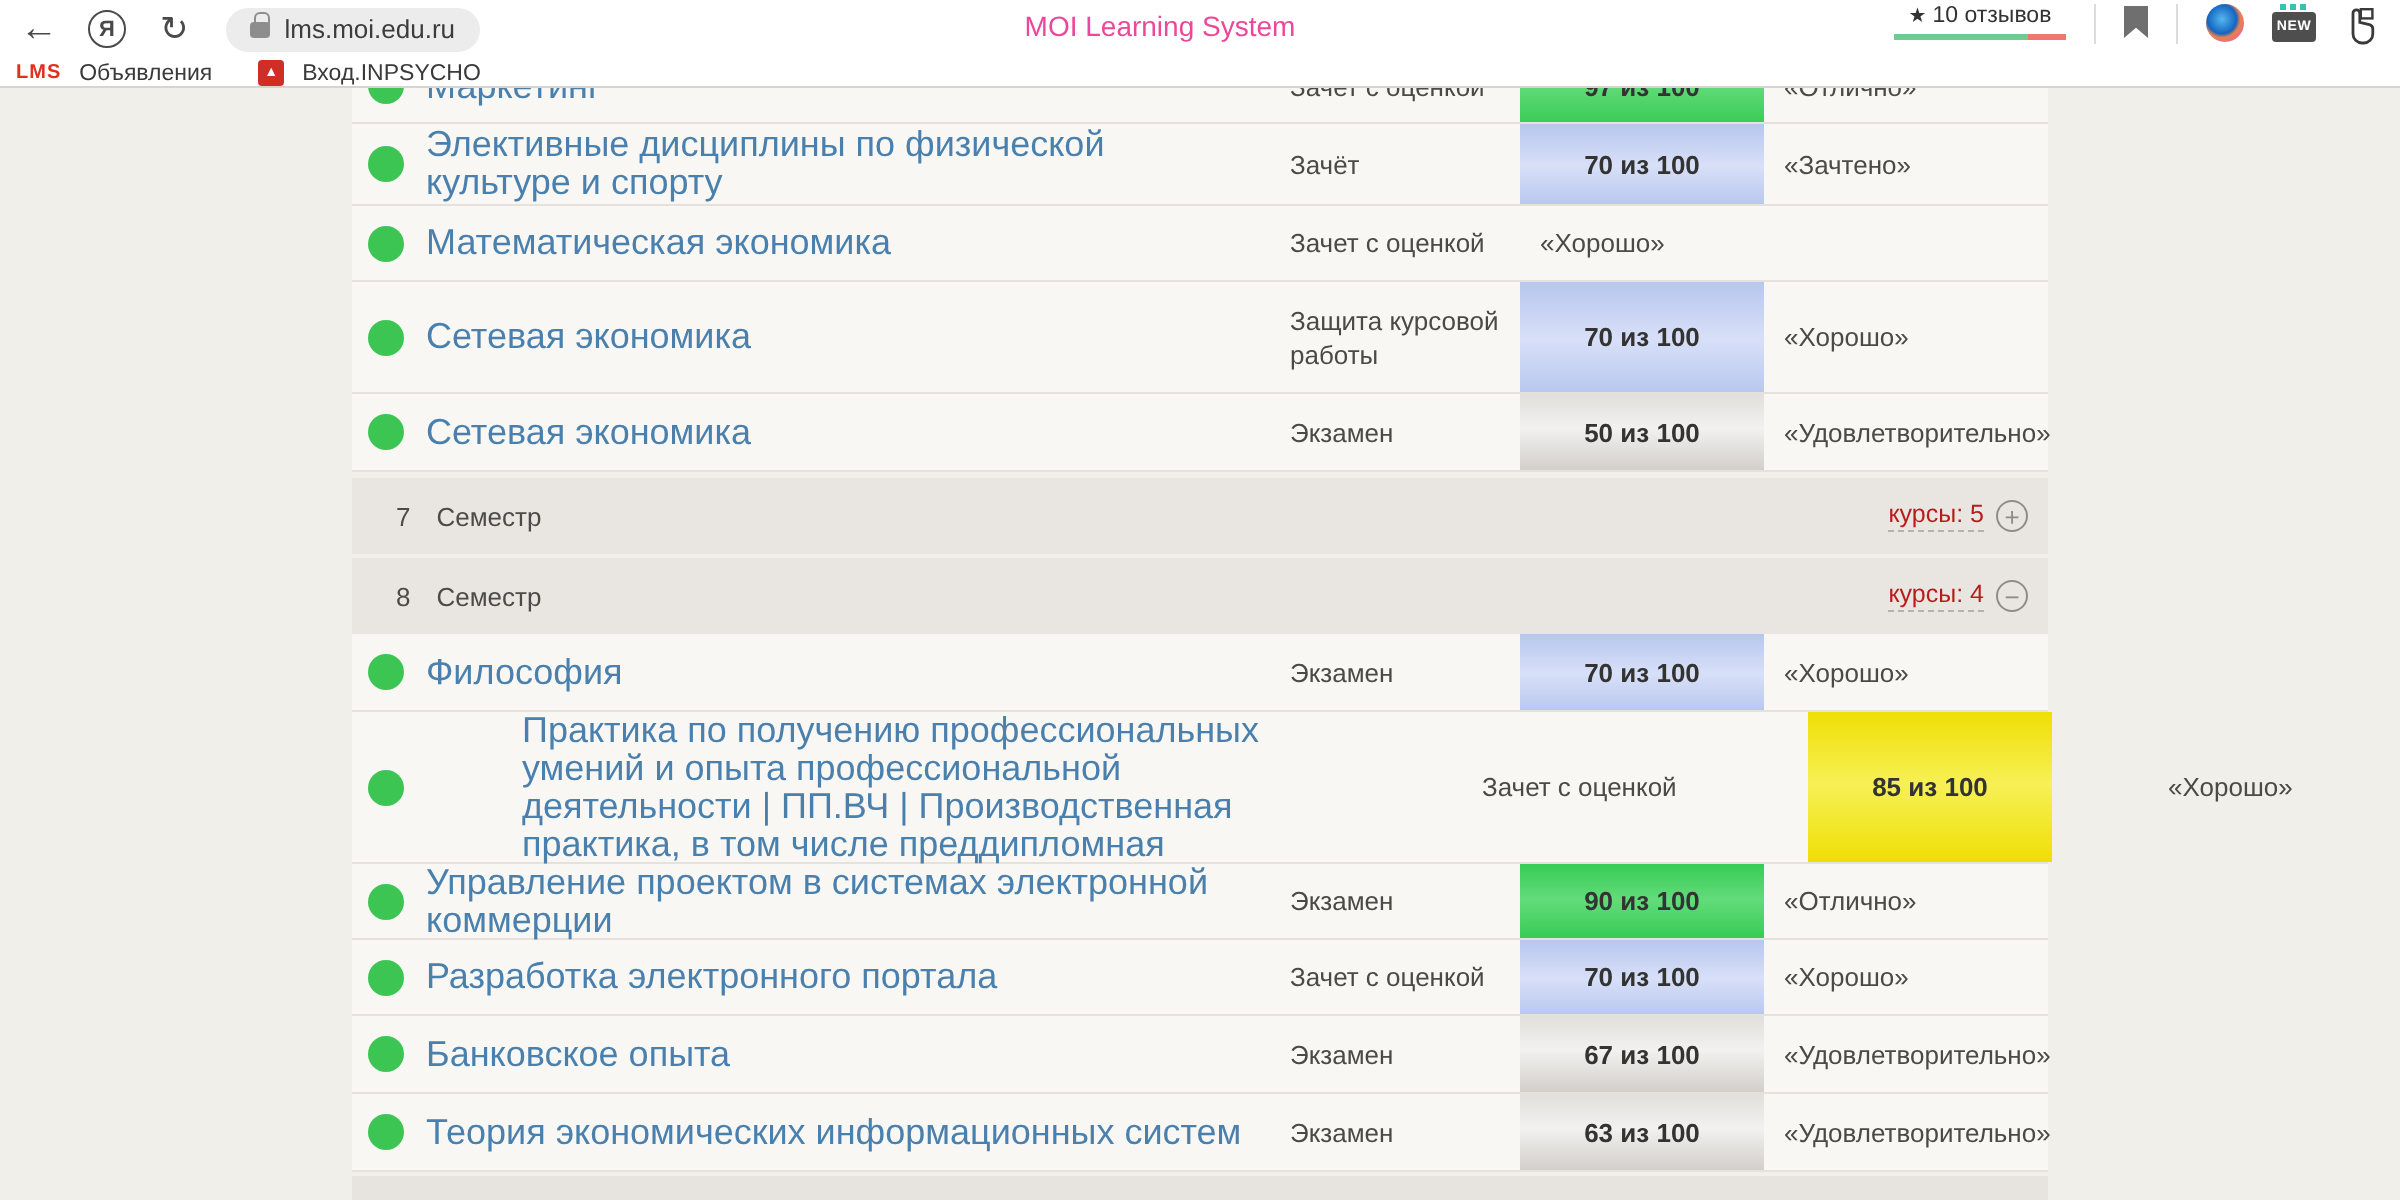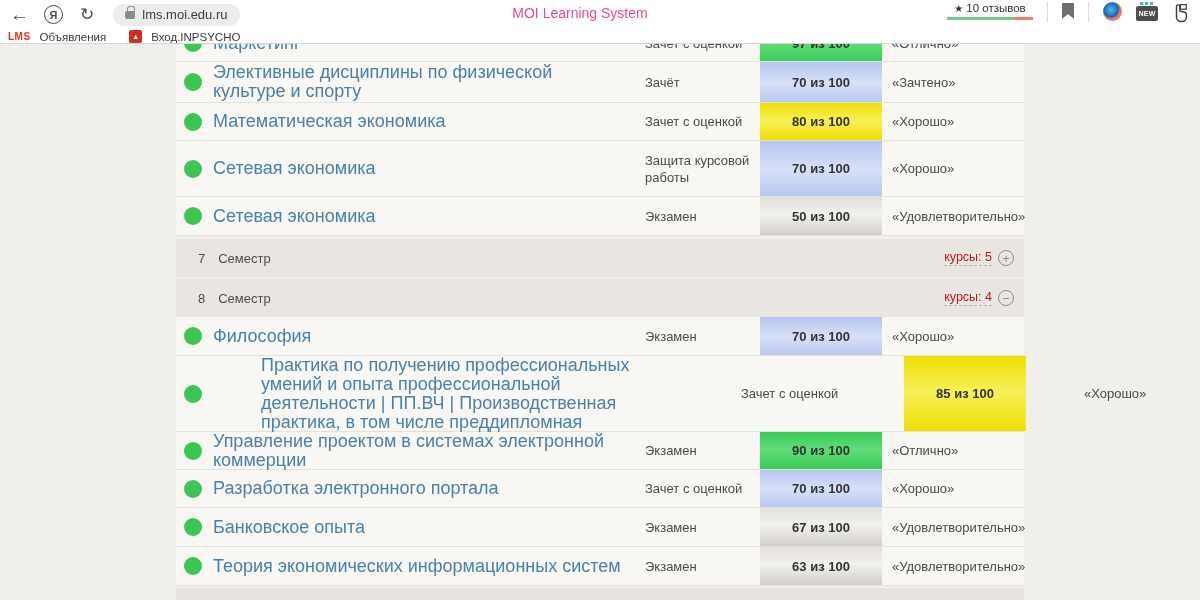--- a/index.html
+++ b/index.html
@@ -148,21 +148,20 @@
       <div class="score-cell score-blue">70 из 100</div>
       <div class="grade-cell">«Зачтено»</div>
     </div>
 
     <div class="row h38">
       <div class="marker-cell">
           <span class="dot"></span>
         </div>
       <div class="name-cell">Математическая экономика</div>
       <div class="type-cell">Зачет с оценкой</div>
-      <div class="score-cell score-yellow">80 из 100</div>
       <div class="grade-cell">«Хорошо»</div>
     </div>
 
     <div class="row h56">
       <div class="marker-cell">
           <span class="dot"></span>
         </div>
       <div class="name-cell">Сетевая экономика</div>
       <div class="type-cell">Защита курсовой работы</div>
       <div class="score-cell score-blue">70 из 100</div>

